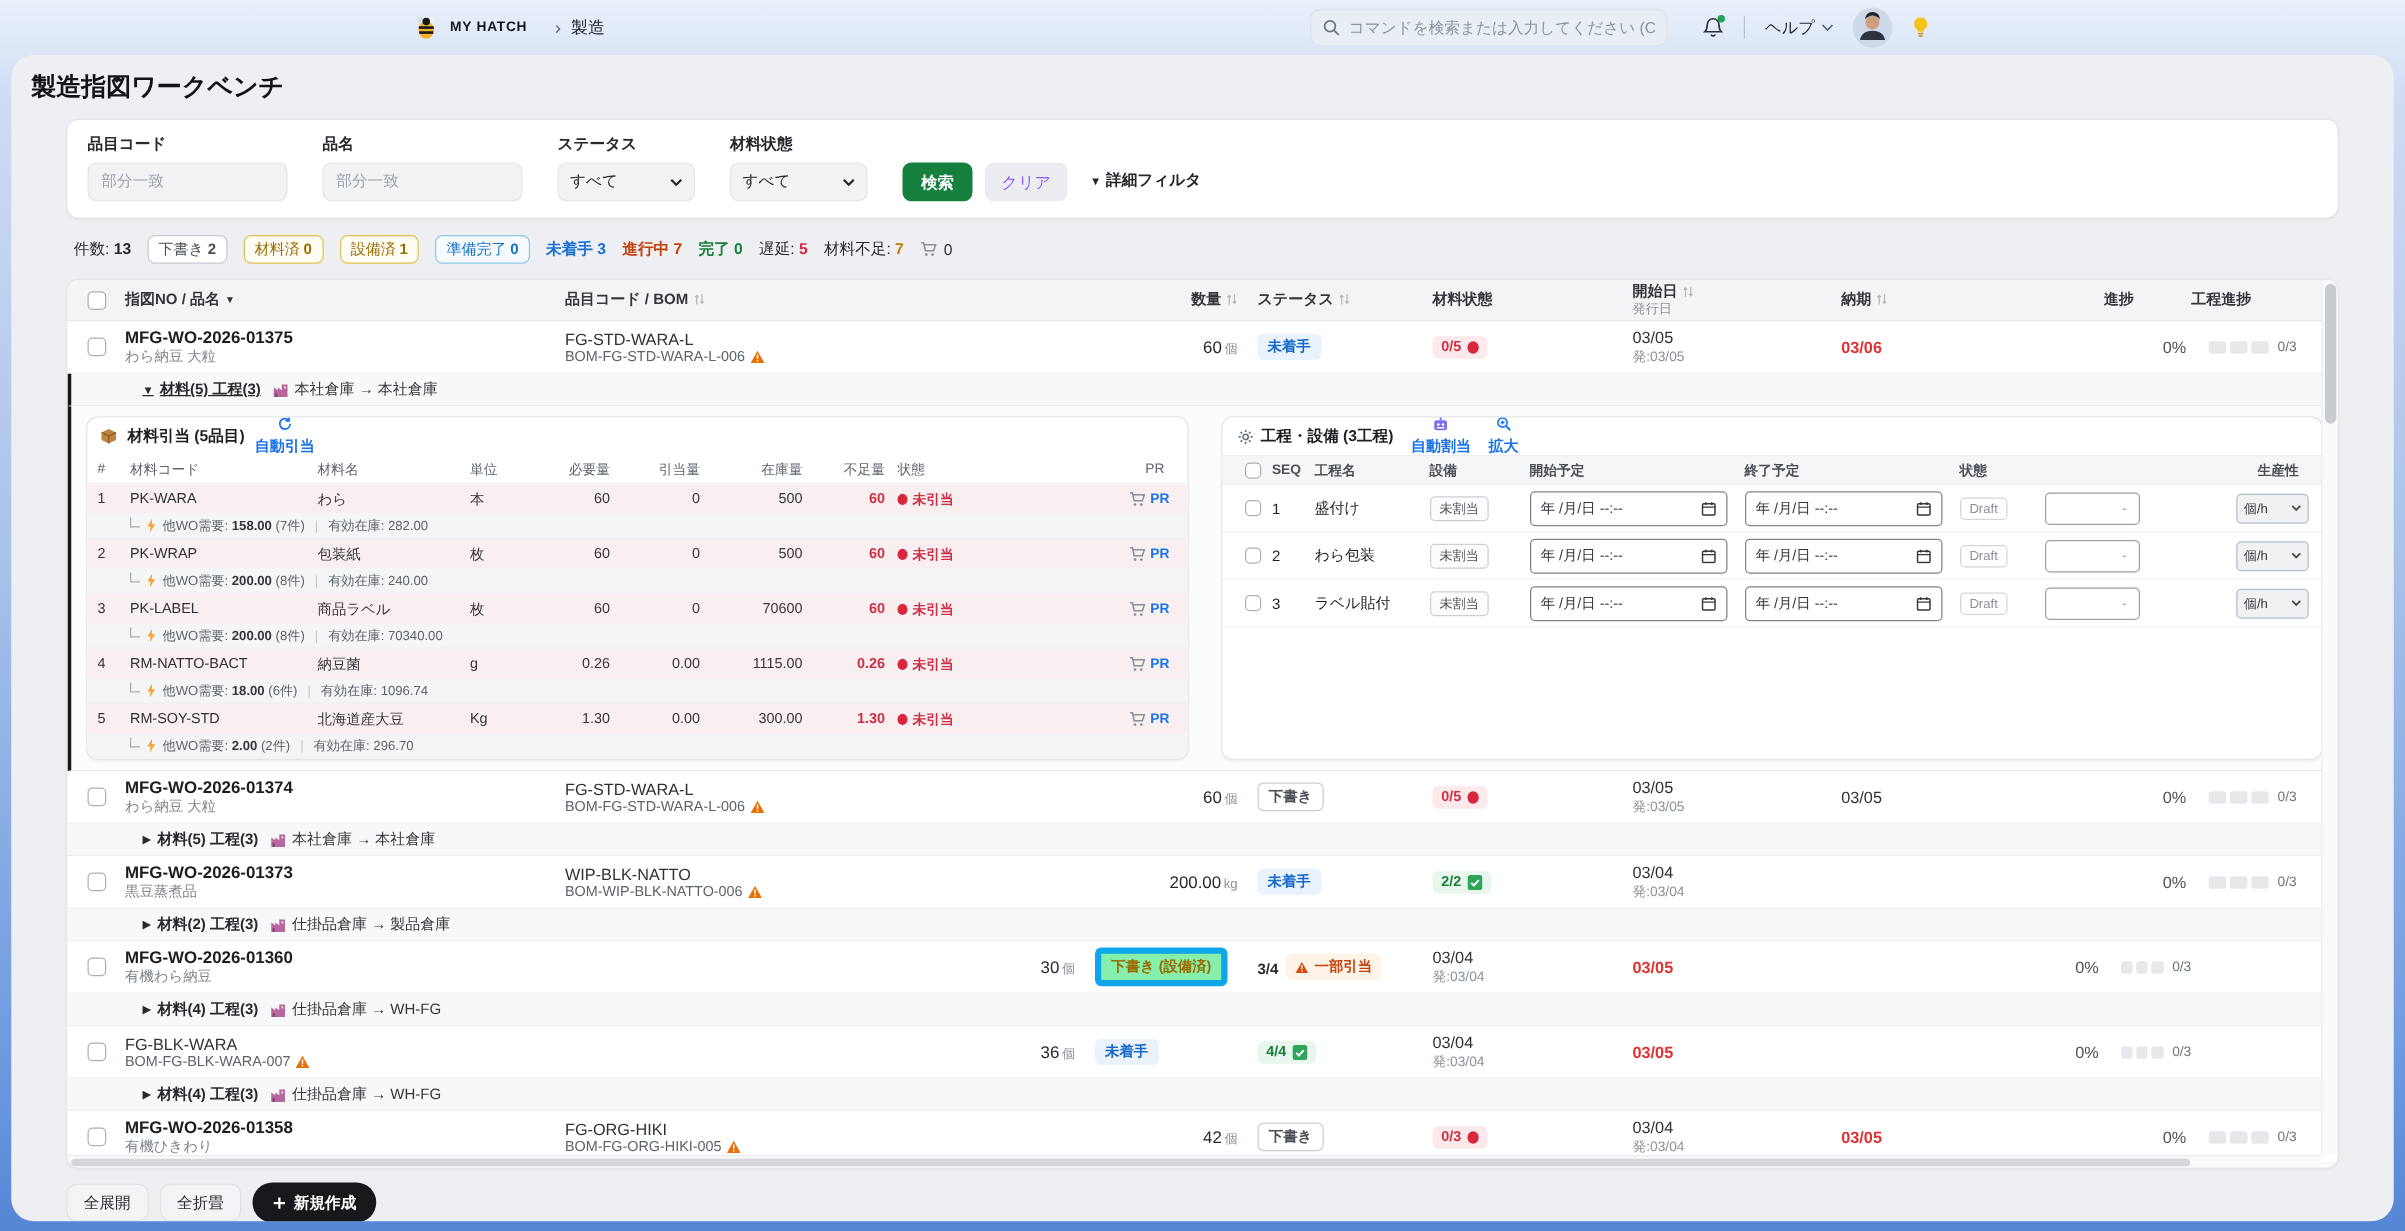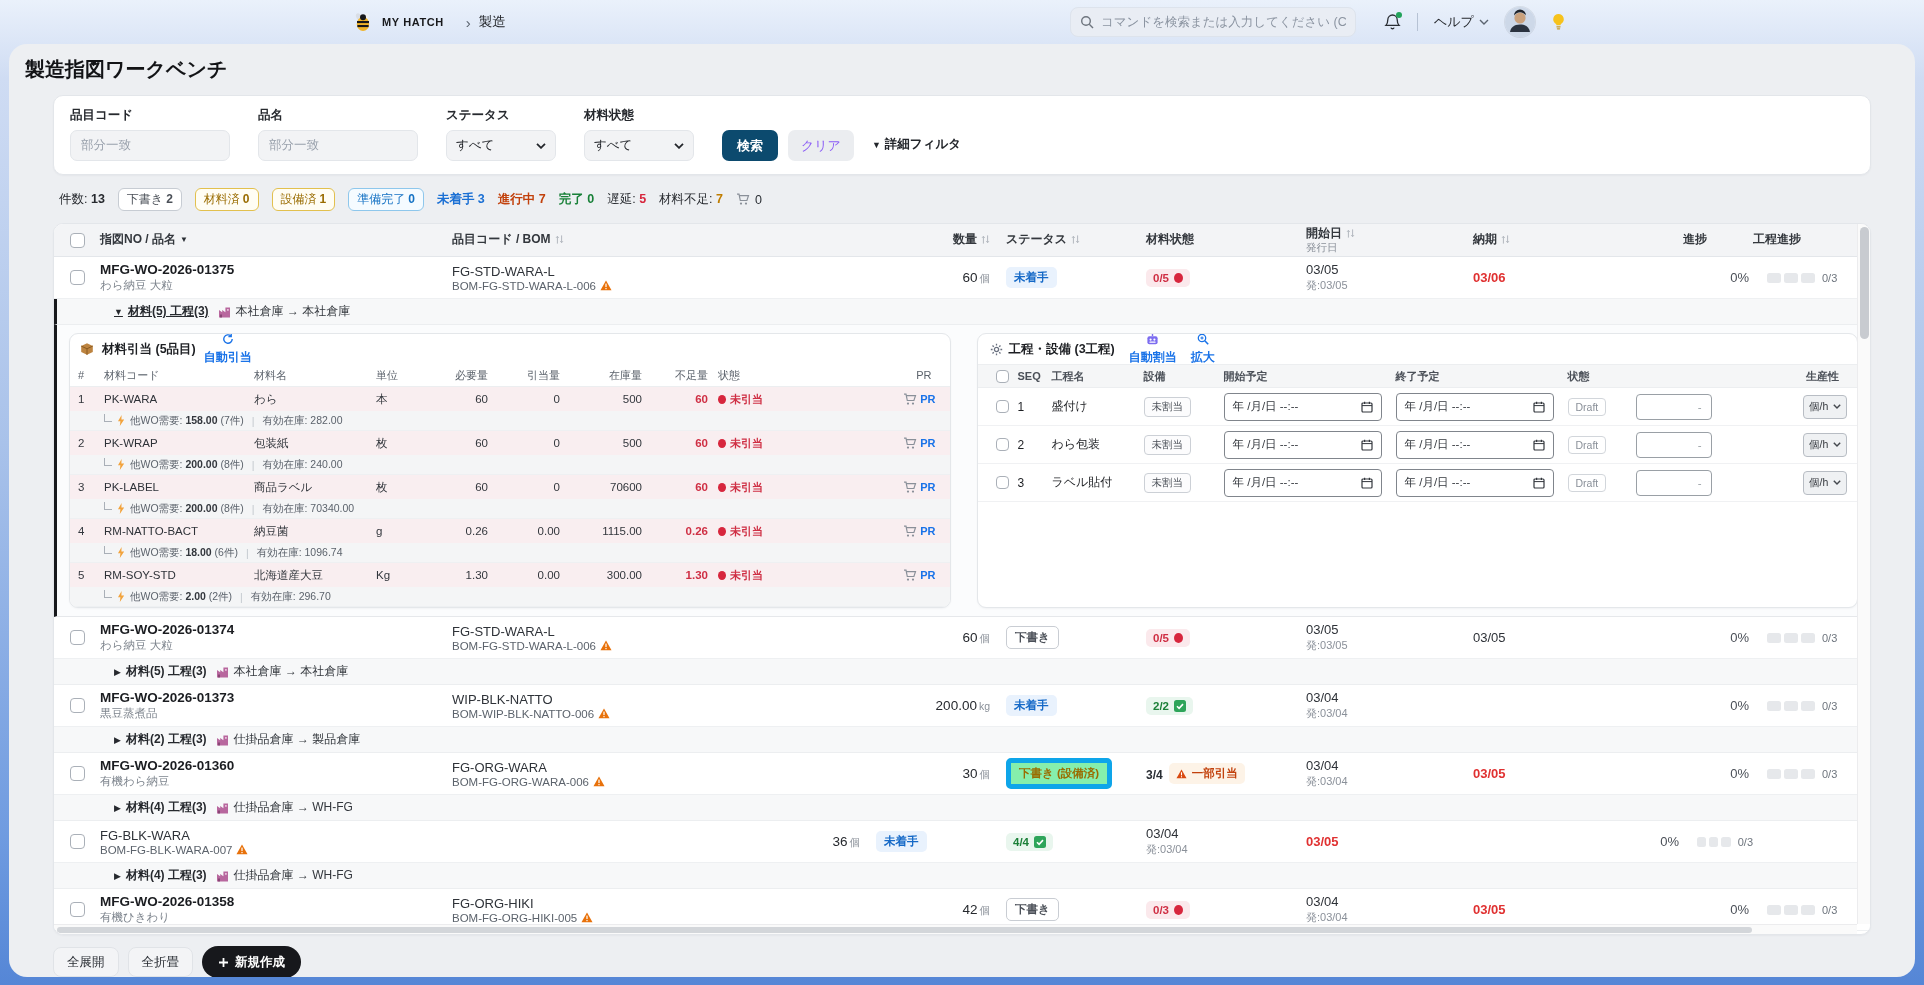--- a/index.html
+++ b/index.html
@@ -3,21 +3,21 @@
 <meta charset="utf-8">
 <style>
   * { margin:0; padding:0; box-sizing:border-box; }
   html,body { width:1924px; height:985px; overflow:hidden; }
   body {
     font-family:"Liberation Sans","DejaVu Sans",sans-serif;
     background:linear-gradient(180deg,#eaf1fb 0%,#cfdcf3 8%,#a9c2ea 45%,#6f9be0 85%,#5586d6 100%);
     color:#1d1f23; position:relative; font-size:13px;
   }
   
-  .topbar { position:absolute; top:0; left:0; right:0; height:40px;margin-left:22px; }
+  .topbar { position:absolute; top:0; left:0; right:0; height:40px; }
   .tb-left { position:absolute; left:330px; top:0; height:44px; display:flex; align-items:center; gap:8px; }
   .logo-t { font-weight:bold; font-size:11px; letter-spacing:.6px; color:#18191c; }
   .bc-sep { color:#5b6470; font-size:15px; margin-left:14px; }
   .bc { font-size:13.5px; color:#23262b; }
   .search { position:absolute; left:1048px; top:7px; width:286px; height:30px; background:#e9edf4; border:1px solid #dde3ec; border-radius:8px; display:flex; align-items:center; padding:0 9px; gap:7px; }
   .search input { border:0; outline:0; background:transparent; flex:1; font-size:12.5px; color:#2a2e34; font-family:inherit; }
   .search input::placeholder { color:#8b94a1; }
   .tb-right { position:absolute; left:1362px; top:0; height:44px; display:flex; align-items:center; gap:16px; }
   .bell-wrap { position:relative; display:inline-flex; cursor:pointer; }
   .bell-dot { position:absolute; right:-1px; top:-1px; width:6px; height:6px; border-radius:50%; background:#22a35a; }
@@ -28,21 +28,21 @@
   .app { position:absolute; top:44px; left:9px; right:9px; bottom:8px; background:#edeff2; border-radius:18px; overflow:hidden; }
   .page-title { font-size:20px; font-weight:bold; color:#121316; margin:12px 0 0 16px; }
   
   .filter-card { margin:12px 44px 0 44px; background:#fff; border:1px solid #e3e6ea; border-radius:10px; padding:11px 16px 13px; box-shadow:0 1px 2px rgba(20,30,50,.04); }
   .filter-row { display:flex; align-items:flex-end; gap:10px; }
   .f-field { display:flex; flex-direction:column; gap:6px; margin-right:18px; }
   .f-label { font-size:12.5px; font-weight:bold; color:#26292e; }
   .f-input { width:160px; height:31px; background:#f2f3f5; border:1px solid #e3e6ea; border-radius:7px; padding:0 10px; font-size:12.5px; font-family:Liberation Mono, monospace; color:#2a2e34; outline:none; }
   .f-input::placeholder { color:#9aa2ad; }
   .f-select { width:110px; height:31px; background:#f2f3f5; border:1px solid #e3e6ea; border-radius:7px; padding:0 9px; font-size:12.5px; color:#23262b; display:flex; align-items:center; justify-content:space-between; cursor:pointer; }
-  .btn-dark { height:31px; background:#0c4a6e; color:#fff; border:0; border-radius:7px; padding:0 15px; font-size:13px; font-weight:bold; font-family:inherit; cursor:pointer; }
+  .btn-dark { height:31px; background:#15803d; color:#fff; border:0; border-radius:7px; padding:0 15px; font-size:13px; font-weight:bold; font-family:inherit; cursor:pointer; }
   .btn-light { height:31px; background:#ebedf0; color:#8b5cf6; border:0; border-radius:7px; padding:0 13px; font-size:13px; font-family:inherit; cursor:pointer; }
   .adv-filter { margin-left:8px; font-size:12.5px; font-weight:bold; color:#23262b; cursor:pointer; display:inline-flex; align-items:center; gap:4px; padding-bottom:8px; }
   .adv-filter .tri { font-size:9px; }
   
   .stats { margin:13px 0 0 50px; display:flex; align-items:center; gap:13px; font-size:12.5px; color:#26292e; }
   .stats .cnt b { font-weight:bold; }
   .sbadge { border:1px solid; border-radius:6px; padding:2px 8px; font-size:12px; background:#fff; white-space:nowrap; }
   .sbadge b { margin-left:3px; }
   .sb-gray  { border-color:#c7ccd3; color:#4b5058; }
   .sb-amber { border-color:#e2c04e; color:#9a6c00; background:#fffdf4; }
@@ -120,21 +120,21 @@
   .p-head { height:30px; display:flex; align-items:center; gap:14px; padding:0 12px; font-size:12.5px; }
   .p-title { display:inline-flex; align-items:center; gap:6px; font-weight:bold; color:#1d1f23; }
   .pgrid { display:grid; grid-template-columns:30px 34px 92px 80px 172px 172px 68px 86px 1fr; align-items:center; padding:0 10px; font-size:12px; }
   .phead { height:24px; background:#f5f6f7; border-top:1px solid #eceef0; border-bottom:1px solid #eceef0; color:#4b5058; font-size:11px; font-weight:bold; }
   .phead .pr-r { text-align:right; padding-right:8px; }
   .prow { height:38px; border-bottom:1px solid #f0f1f3; }
   .chip-sm { display:inline-block; border:1px solid #ccd0d6; border-radius:4px; padding:2px 7px; font-size:10.5px; color:#4b5058; background:#fcfcfd; cursor:pointer; }
   .chip-draft { display:inline-block; border:1px solid #d2d6db; border-radius:4px; padding:2px 7px; font-size:10.5px; color:#8a9099; background:#fff; }
   .dt-input { width:158px; height:28px; border:1px solid #80858c; border-radius:4px; display:flex; align-items:center; justify-content:space-between; padding:0 8px; font-size:11.5px; color:#33373d; background:#fff; cursor:text; }
   .rate-box { width:76px; height:26px; border:1px solid #9aa0a6; border-radius:4px; display:flex; align-items:center; justify-content:flex-end; padding:0 9px; color:#9aa0a6; font-size:11.5px; background:#fff; }
-  .unit-sel { width:44px; height:24px; border:1px solid #b8bdc4; border-radius:4px; background:#eff1f3; display:inline-flex; align-items:center; justify-content:space-between; padding:0 5px; font-size:10.5px; color:#33373d; cursor:pointer; margin-left:6px; }
+  .unit-sel { width:58px; height:24px; border:1px solid #b8bdc4; border-radius:4px; background:#eff1f3; display:inline-flex; align-items:center; justify-content:space-between; padding:0 5px; font-size:10.5px; color:#33373d; cursor:pointer; margin-left:6px; }
   .p-last { display:flex; justify-content:flex-end; align-items:center; }
   
   .vscroll { position:absolute; top:0; right:0; bottom:10px; width:13px; background:#fafafa; border-left:1px solid #ececee; }
   .vthumb { position:absolute; top:3px; left:1.5px; width:9px; height:112px; background:#c8cbd0; border-radius:5px; cursor:grab; }
   .hscroll { position:absolute; left:0; right:13px; bottom:0; height:10px; background:#fafafa; border-top:1px solid #ececee; }
   .hthumb { position:absolute; left:3px; top:1.5px; height:6px; width:94%; background:#d3d6da; border-radius:3px; cursor:grab; }
   
   .footer { margin:11px 0 0 44px; display:flex; align-items:center; gap:9px; }
   .f-btn { height:30px; background:#f3f4f6; border:1px solid #e0e3e7; color:#2a2e34; border-radius:8px; padding:0 13px; font-size:12.5px; font-family:inherit; cursor:pointer; }
   .f-new { height:32px; background:#17181c; color:#fff; border:0; border-radius:16px; padding:0 16px; font-size:12.5px; font-weight:bold; font-family:inherit; display:inline-flex; align-items:center; gap:6px; cursor:pointer; }
@@ -812,31 +812,20 @@
           </span>
     </div>
         <div class="tgrid wo-row">
     <div class="c-cb">
             <span class="cbx"></span>
           </div>
     <div>
             <div class="wo-id">MFG-WO-2026-01360</div>
             <div class="wo-name">有機わら納豆</div>
           </div>
-    <div>
-            <div class="item-code">FG-ORG-WARA</div>
-            <div class="bom">
-              <span>BOM-FG-ORG-WARA-006</span>
-              <svg width="12" height="11" viewBox="0 0 12 11">
-                <path d="M6 .6 L11.5 10.3 H.5 Z" fill="#e8710a"></path>
-                <rect x="5.4" y="3.6" width="1.2" height="3.4" fill="#fff"></rect>
-                <rect x="5.4" y="7.9" width="1.2" height="1.3" fill="#fff"></rect>
-              </svg>
-            </div>
-          </div>
     <div class="c-qty"><span class="qty-v">30</span><span class="qty-u">個</span></div>
     <div><span class="badge bg-draft-equip">下書き (設備済)</span></div>
     <div><span class="m-pre">3/4</span><span class="mchip mc-partial">
               <svg width="11" height="10" viewBox="0 0 12 11">
                 <path d="M6 .6 L11.5 10.3 H.5 Z" fill="#d9480f"></path>
                 <rect x="5.4" y="3.6" width="1.2" height="3.4" fill="#fff"></rect>
                 <rect x="5.4" y="7.9" width="1.2" height="1.3" fill="#fff"></rect>
               </svg>
               <span>一部引当</span>
             </span></div>

